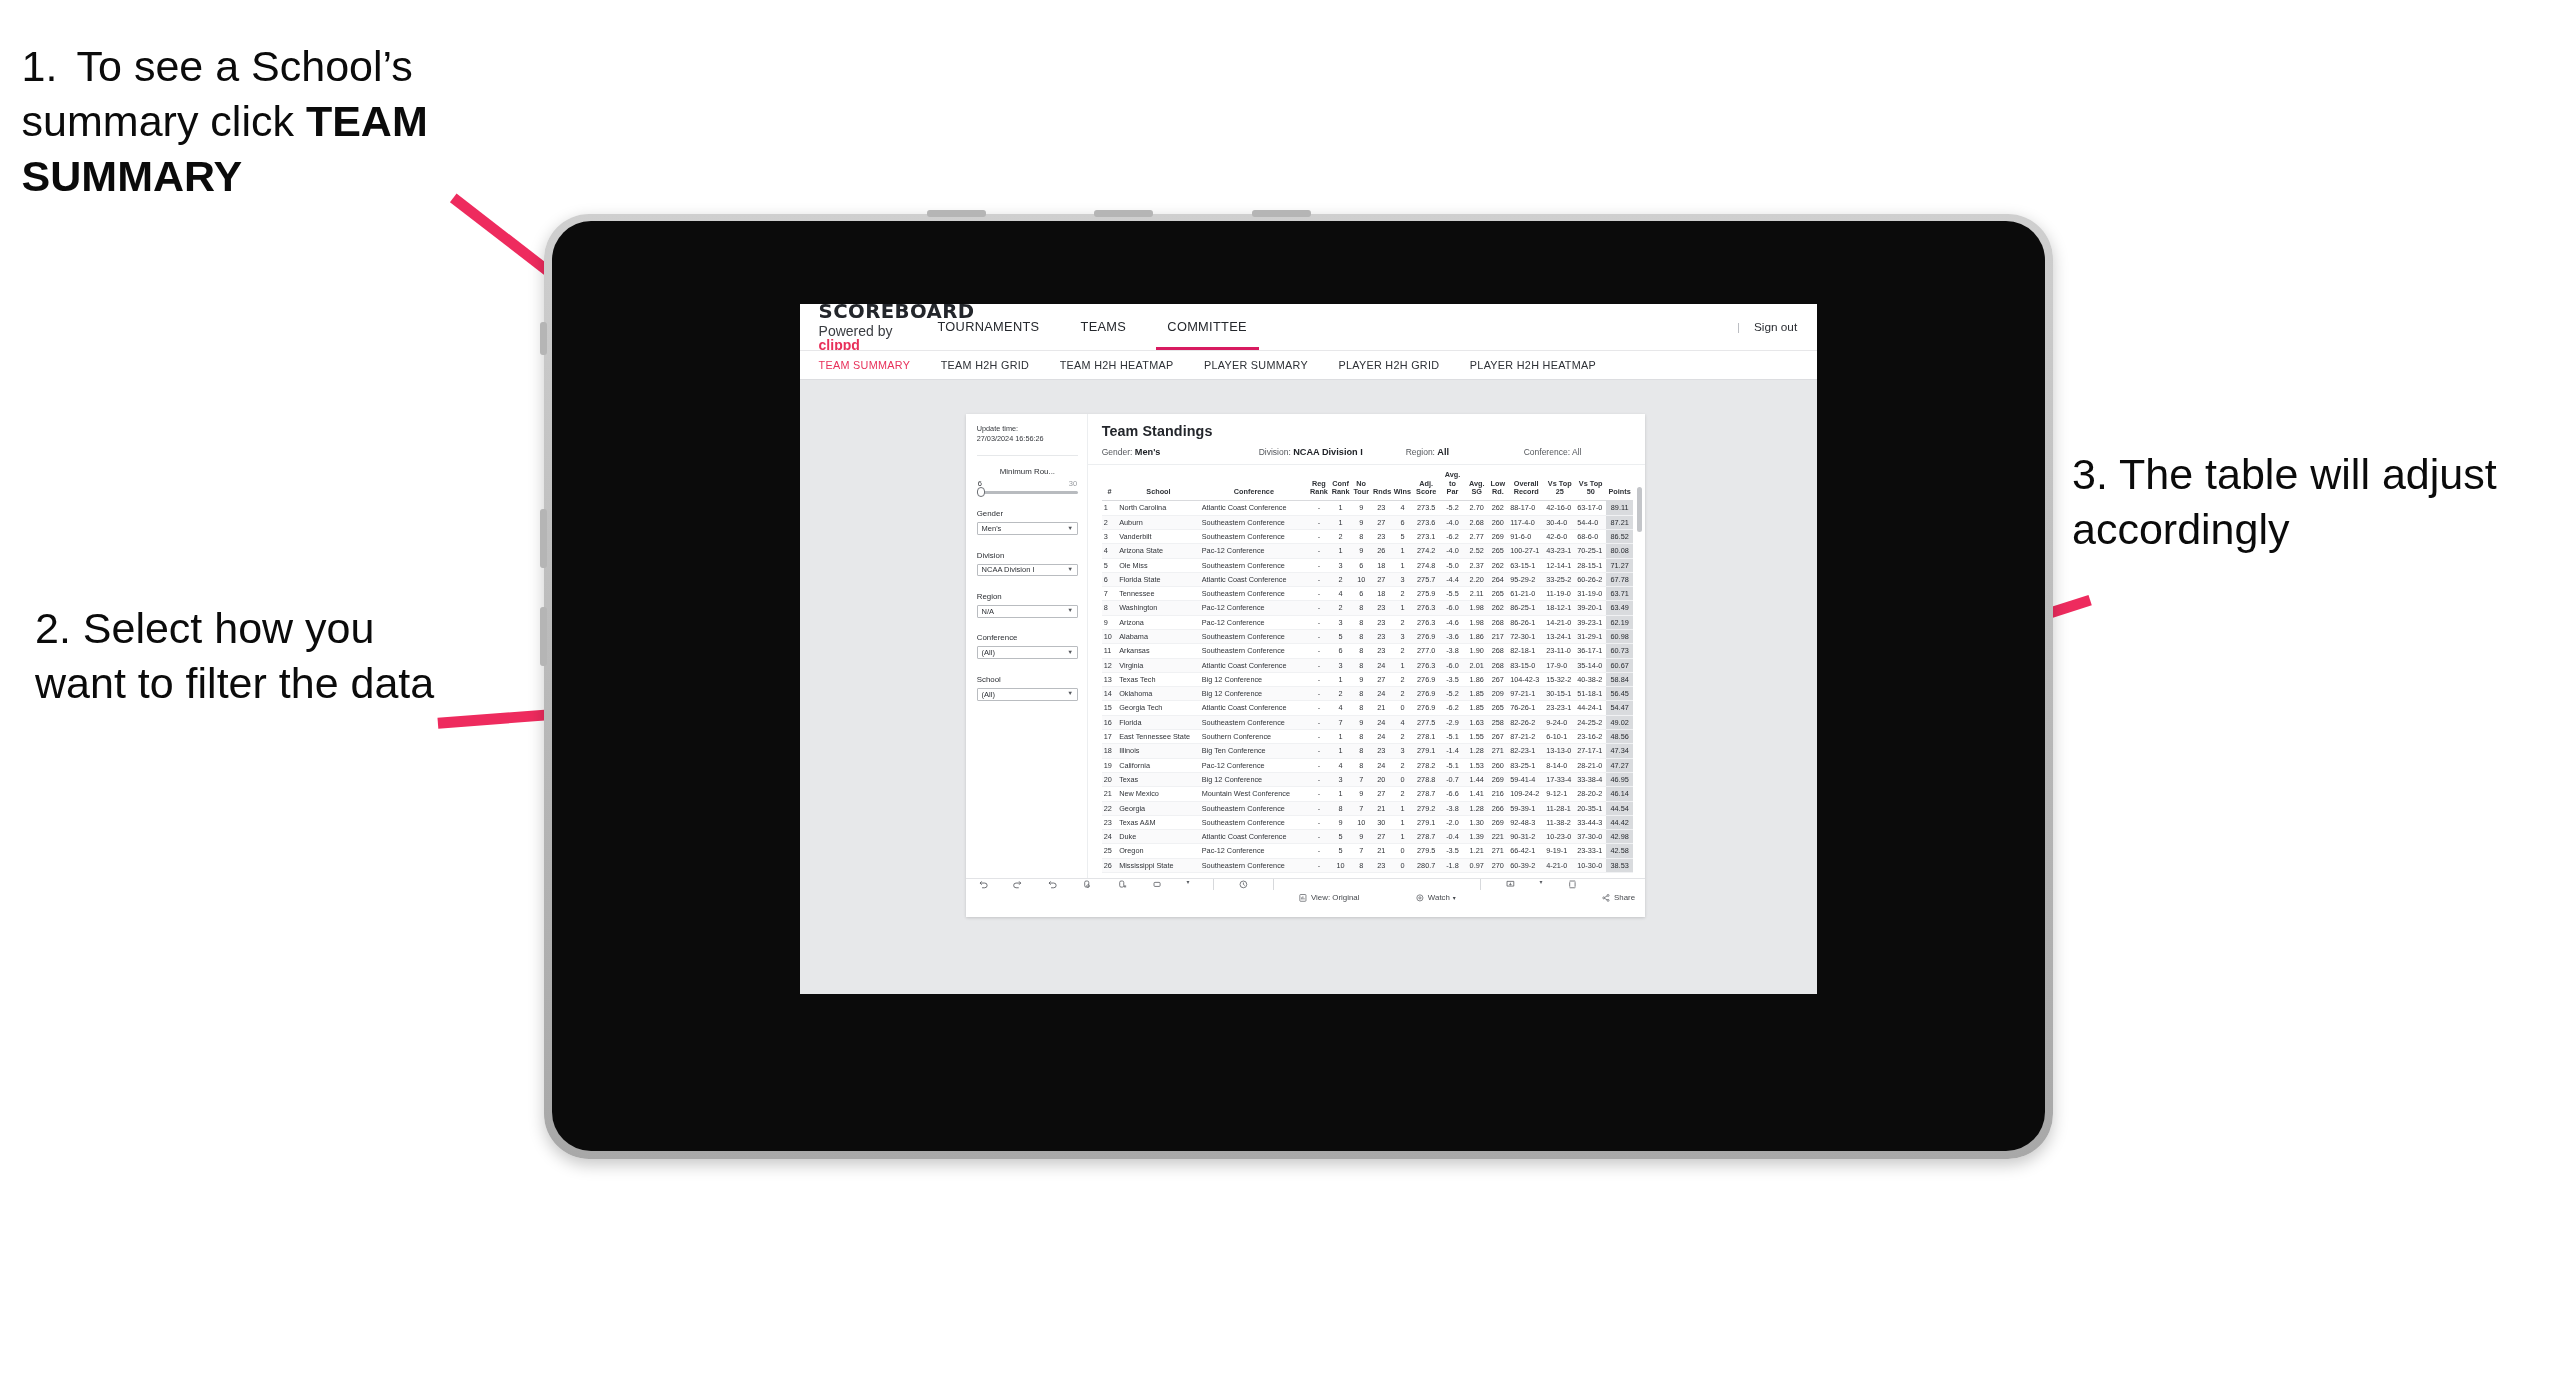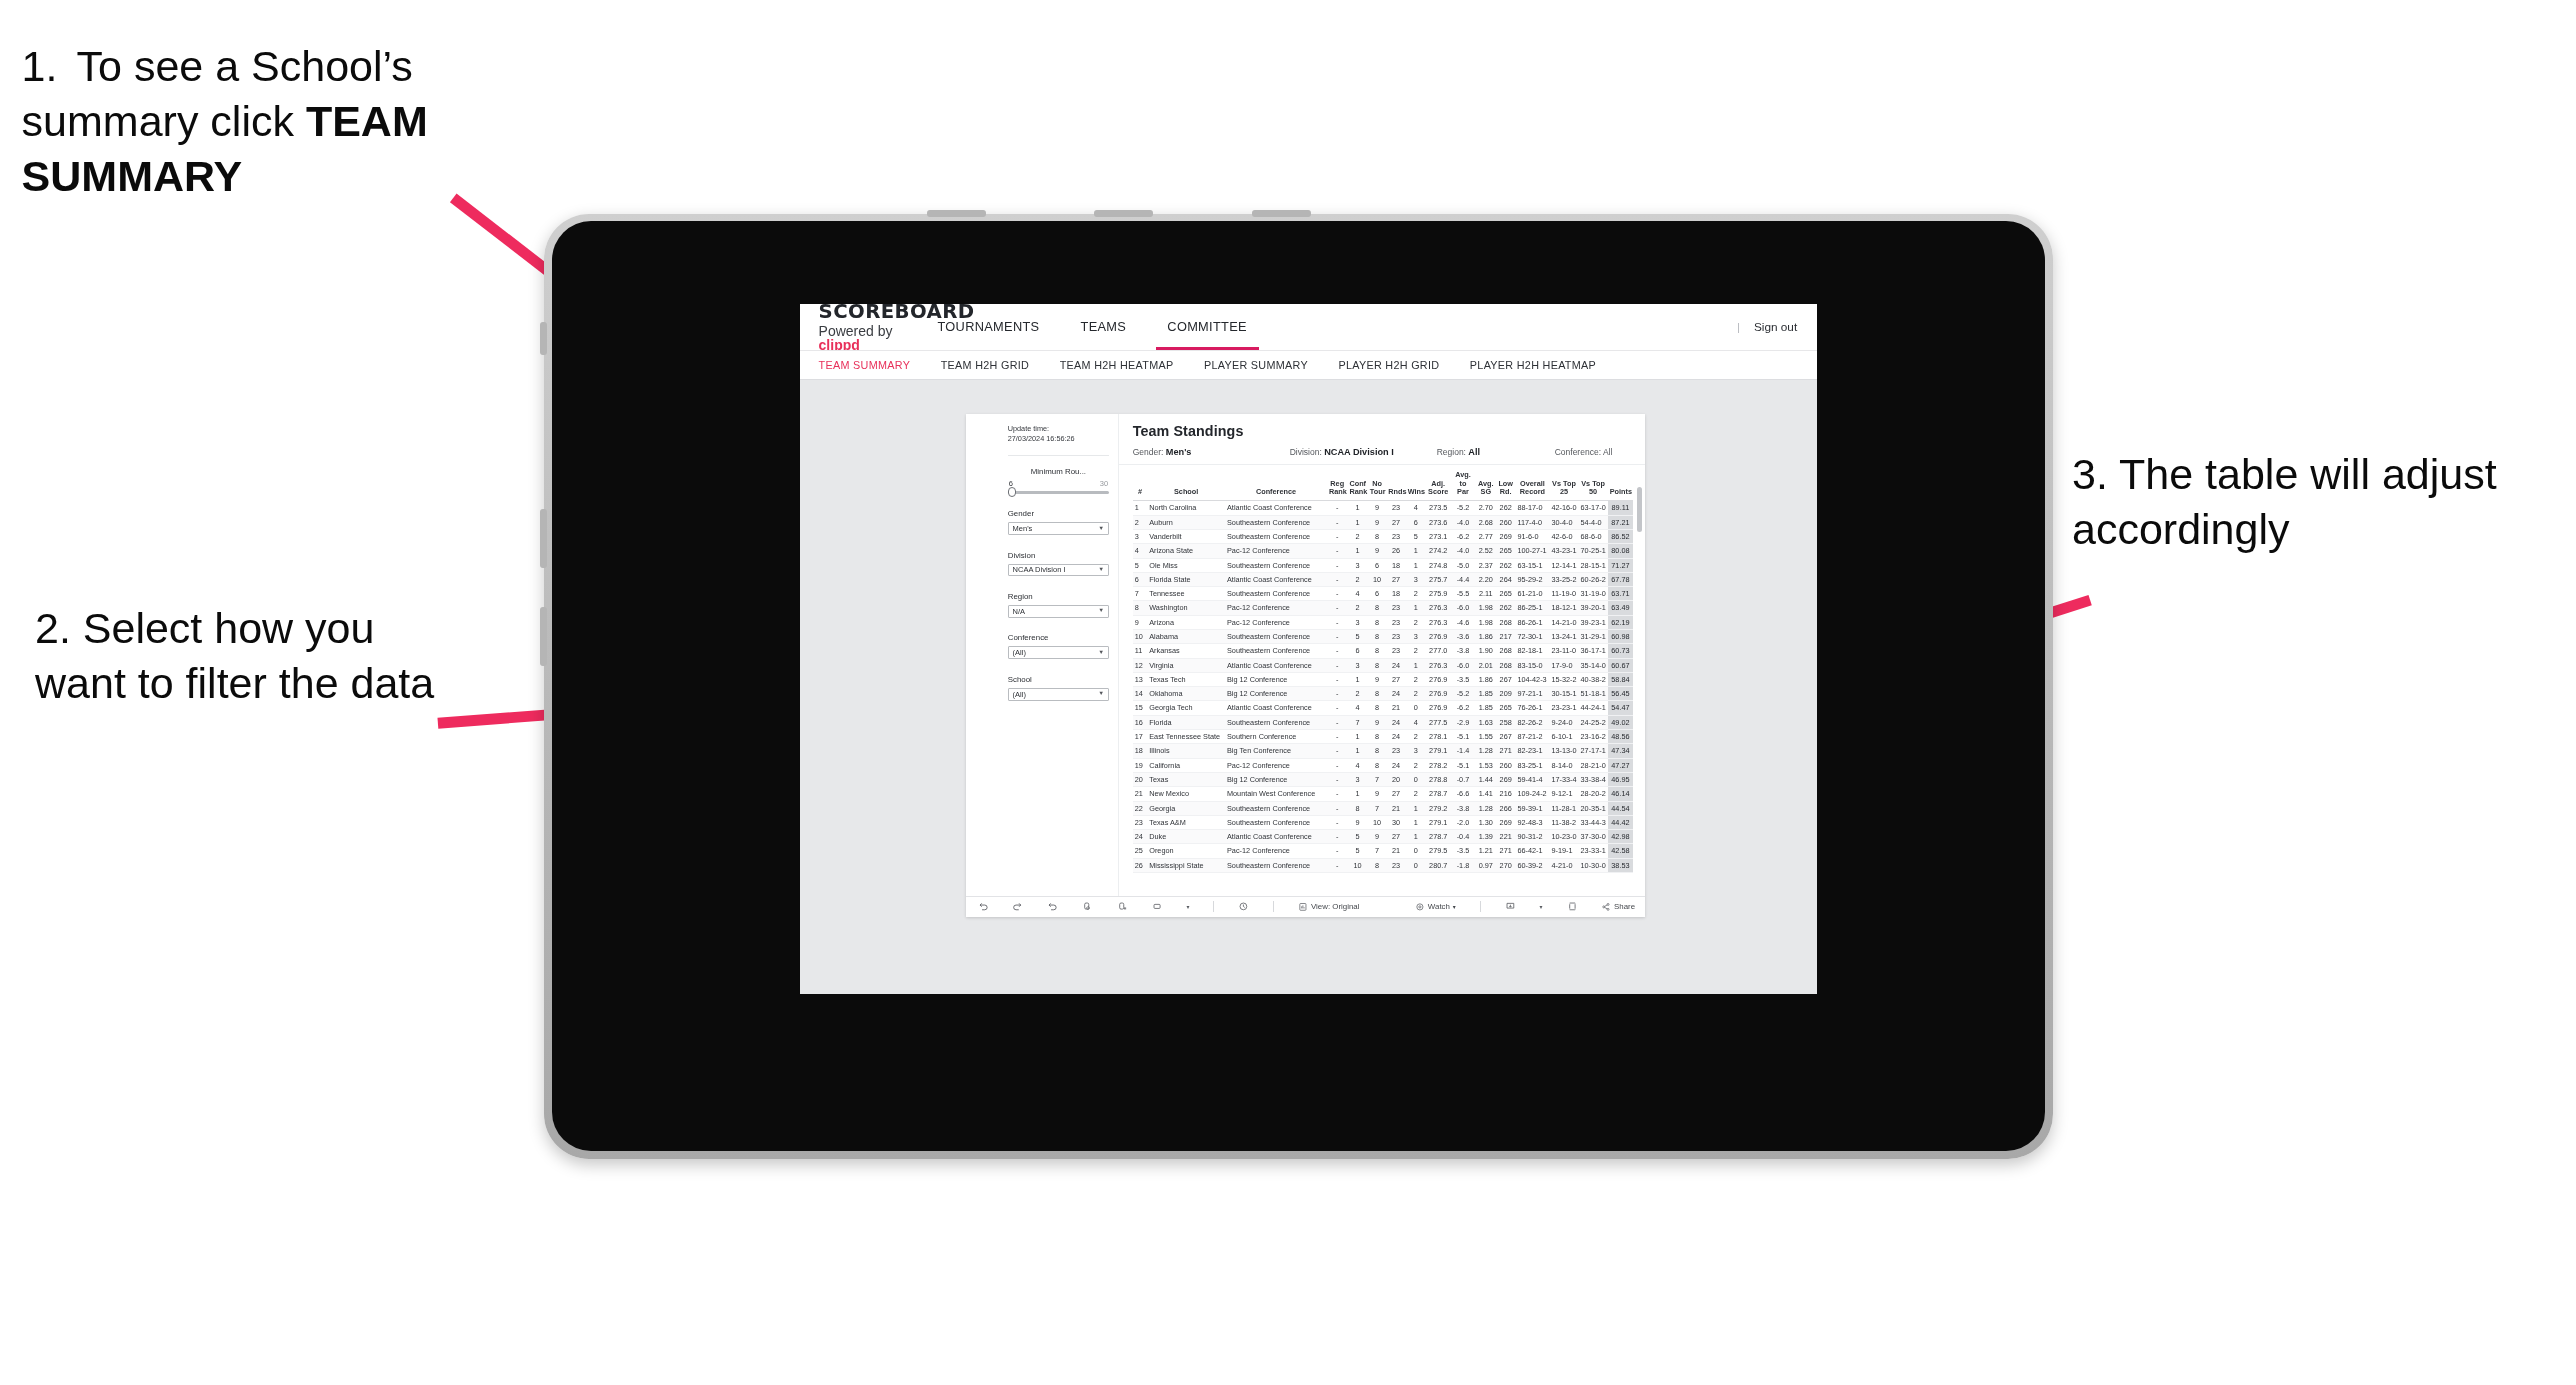--- a/index.html
+++ b/index.html
@@ -75,21 +75,21 @@
 
   
   #dash{
     position:absolute;left:166px;top:110px;width:679px;height:503px;
     background:#ffffff;box-shadow:0 1px 2.9px rgba(0,0,0,.16);
     display:flex;flex-direction:column;
   }
   #dash-body{flex:1;display:flex;min-height:0;}
 
   
-  #rail{width:122px;background:#ffffff;border-right:1px solid #eceef0;box-sizing:border-box;padding:9.8px 8.8px 0 10.8px;margin-left:31px;}
+  #rail{width:122px;background:#ffffff;border-right:1px solid #eceef0;box-sizing:border-box;padding:9.8px 8.8px 0 10.8px;}
   .upd{font-size:7.3px;color:#35383d;line-height:1.35;margin-bottom:11.8px;}
   .rail-sep{height:1px;background:#e6e8ea;margin:0 0 10.8px 0;}
   .fgroup{margin-bottom:15.7px;}
   .flabel{font-size:7.9px;color:#2c2f34;margin-bottom:3.9px;font-weight:400;}
   .fselect{
     height:12.8px;border:1px solid #b9bcc0;background:#fff;border-radius:1px;
     display:flex;align-items:center;padding:0 3.9px;box-sizing:border-box;
     font-size:7.5px;color:#2c2f34;position:relative;
   }
   .fselect .caret{margin-left:auto;font-size:5.9px;color:#53565b;line-height:1;}
@@ -124,22 +124,22 @@
     border-bottom:1px solid #f0f1f3;white-space:nowrap;overflow:hidden;
   }
   tbody tr:nth-child(even) td{background:#fafafb;}
   td.pts,th.pts{text-align:center;margin-left:30px;}
   td.pts{background:#d9dbde !important;color:#26292e;}
   th.num,td.num{text-align:center;}
   #vscroll{position:absolute;right:2.9px;top:21.6px;width:4.9px;height:45px;background:#c3c5c9;border-radius:2.9px;}
 
   
   #toolbar{
-    height:21px;border-top:1px solid #e2e3e6;background:#fff;
-    display:flex;align-items:center;padding:0 9.8px 0 11.8px;box-sizing:border-box;
+    height:39px;border-top:1px solid #e2e3e6;background:#fff;
+    display:flex;padding:0 9.8px 0 11.8px;box-sizing:border-box;
     font-size:7.9px;color:#45484d;gap:24px;
   }
   #toolbar .tsep{width:1px;height:10.8px;background:#d7d9dc;}
   #toolbar .tbtn{display:flex;align-items:center;gap:2.9px;color:#45484d;}
   #toolbar .spacer{margin-left:auto;}
   .ico{display:inline-block;line-height:0;}
 </style>
 </head>
 <body>
 

